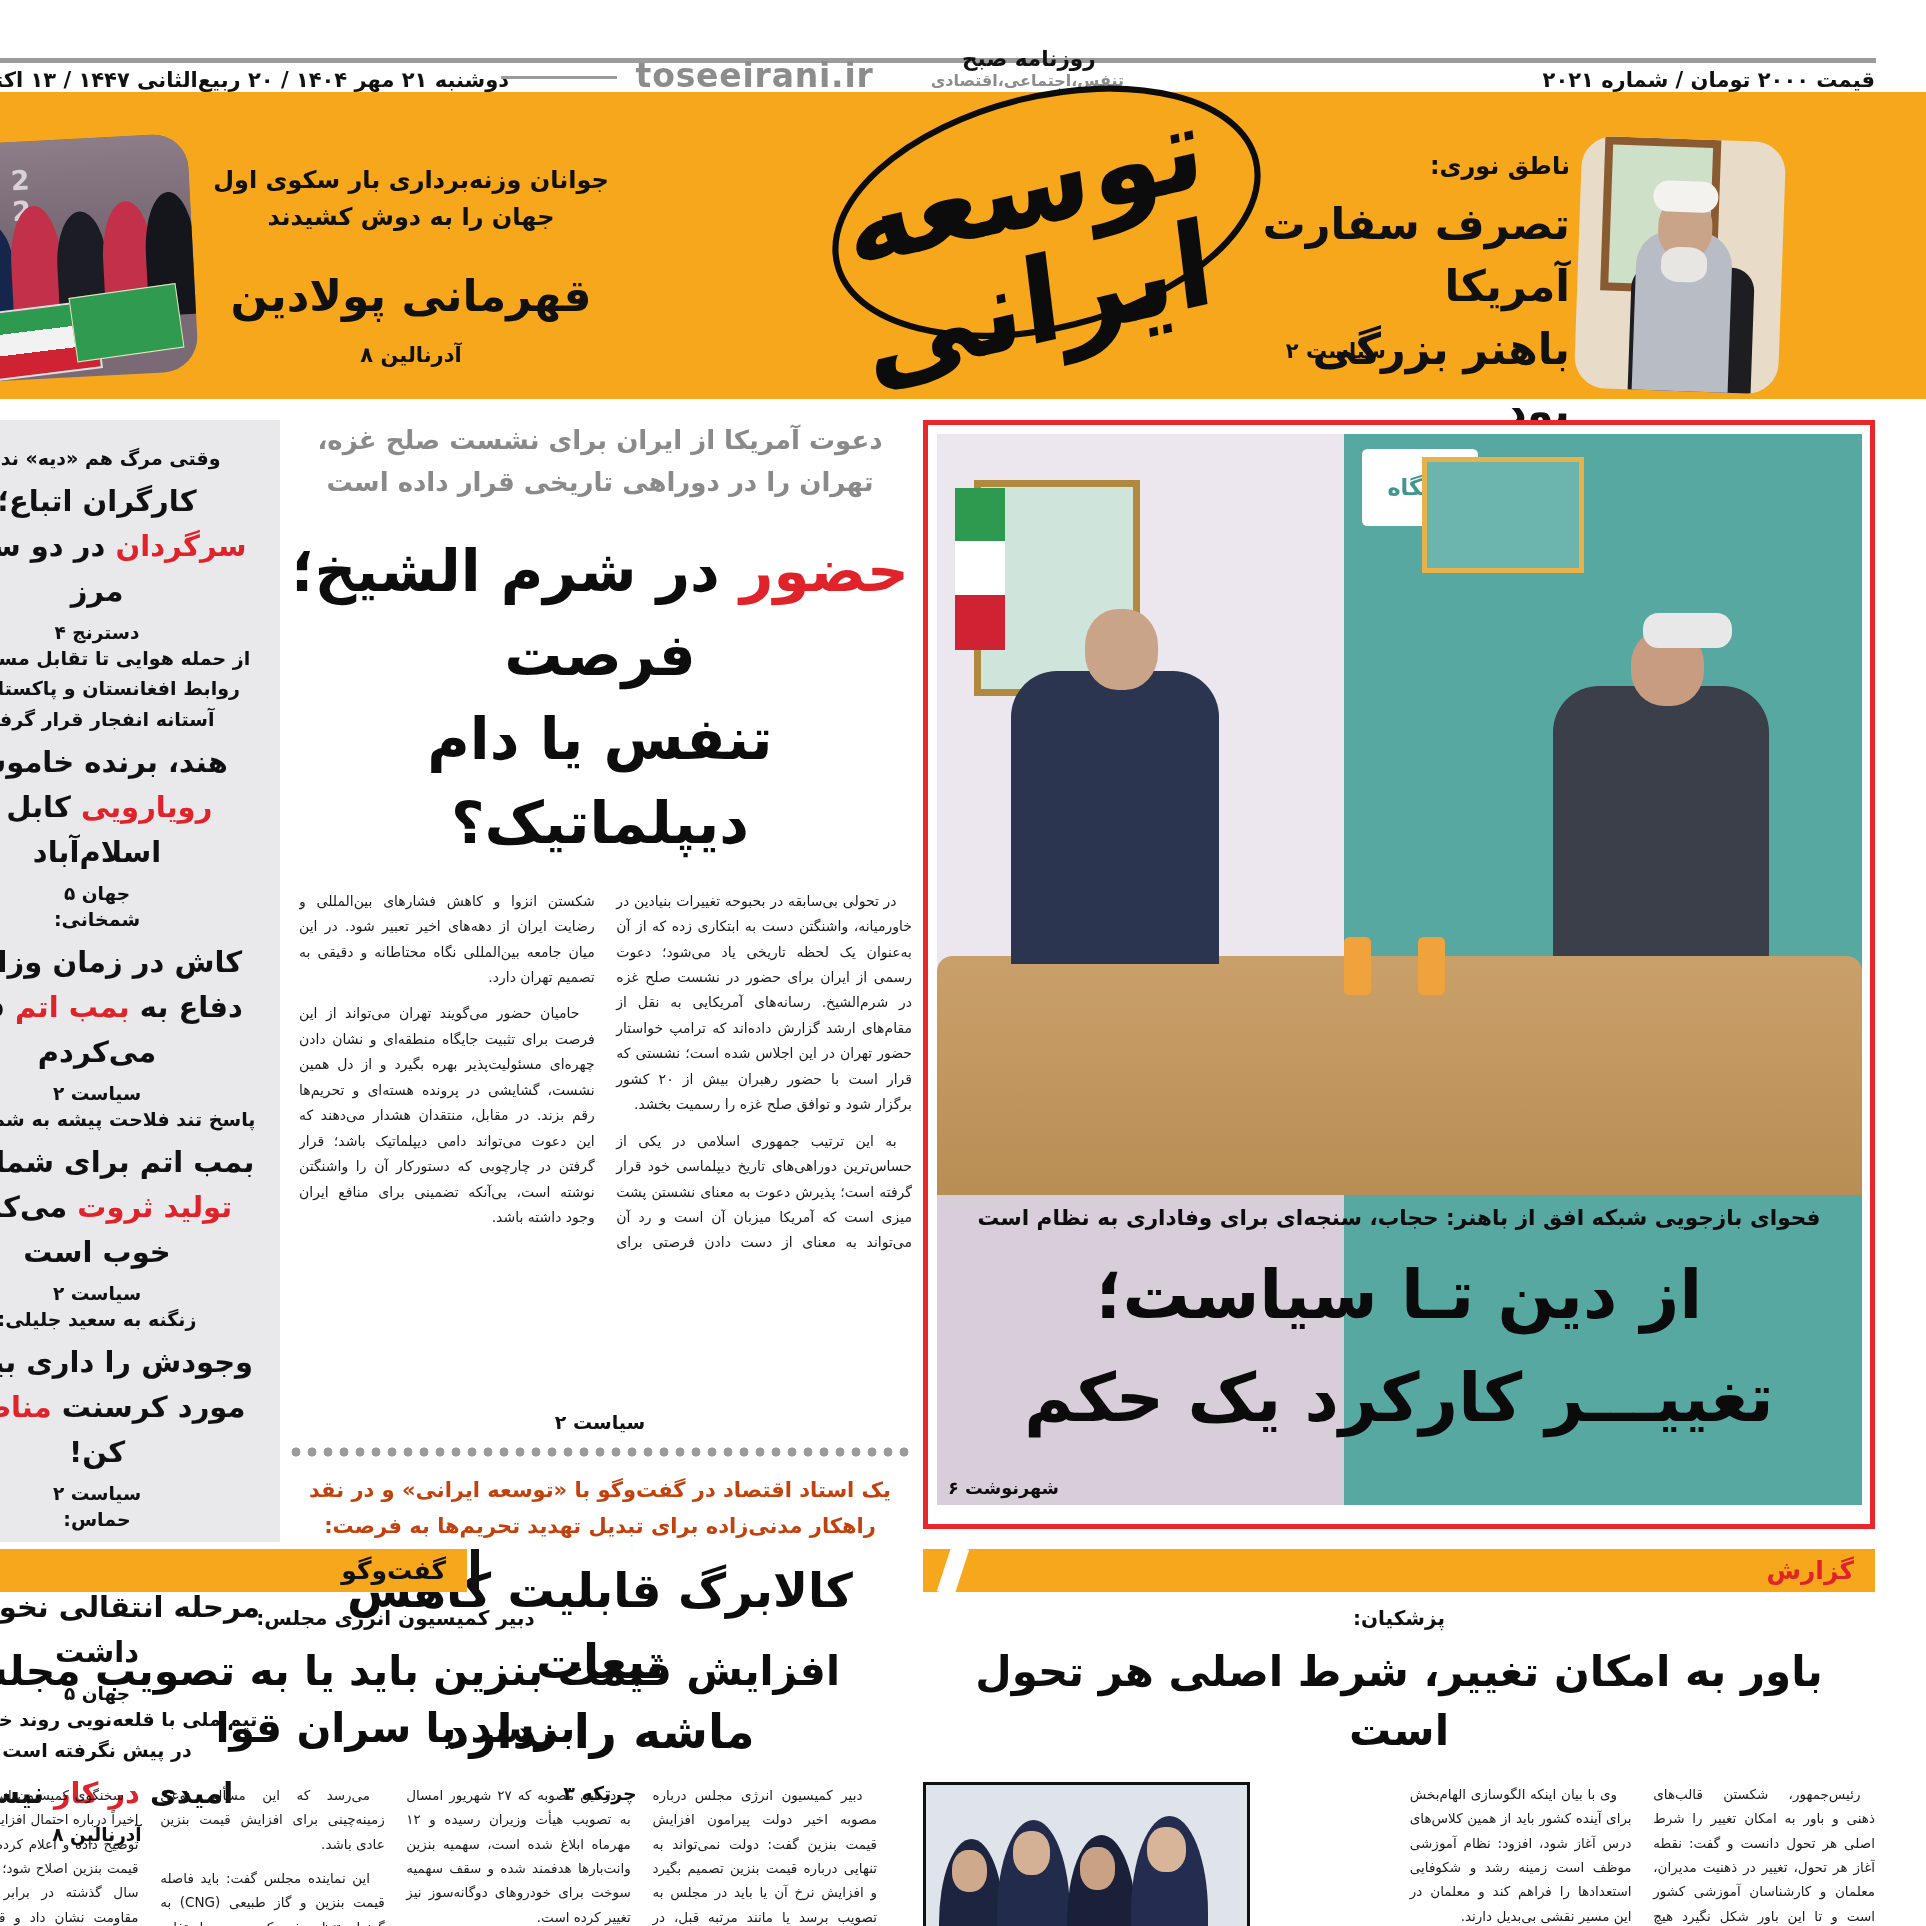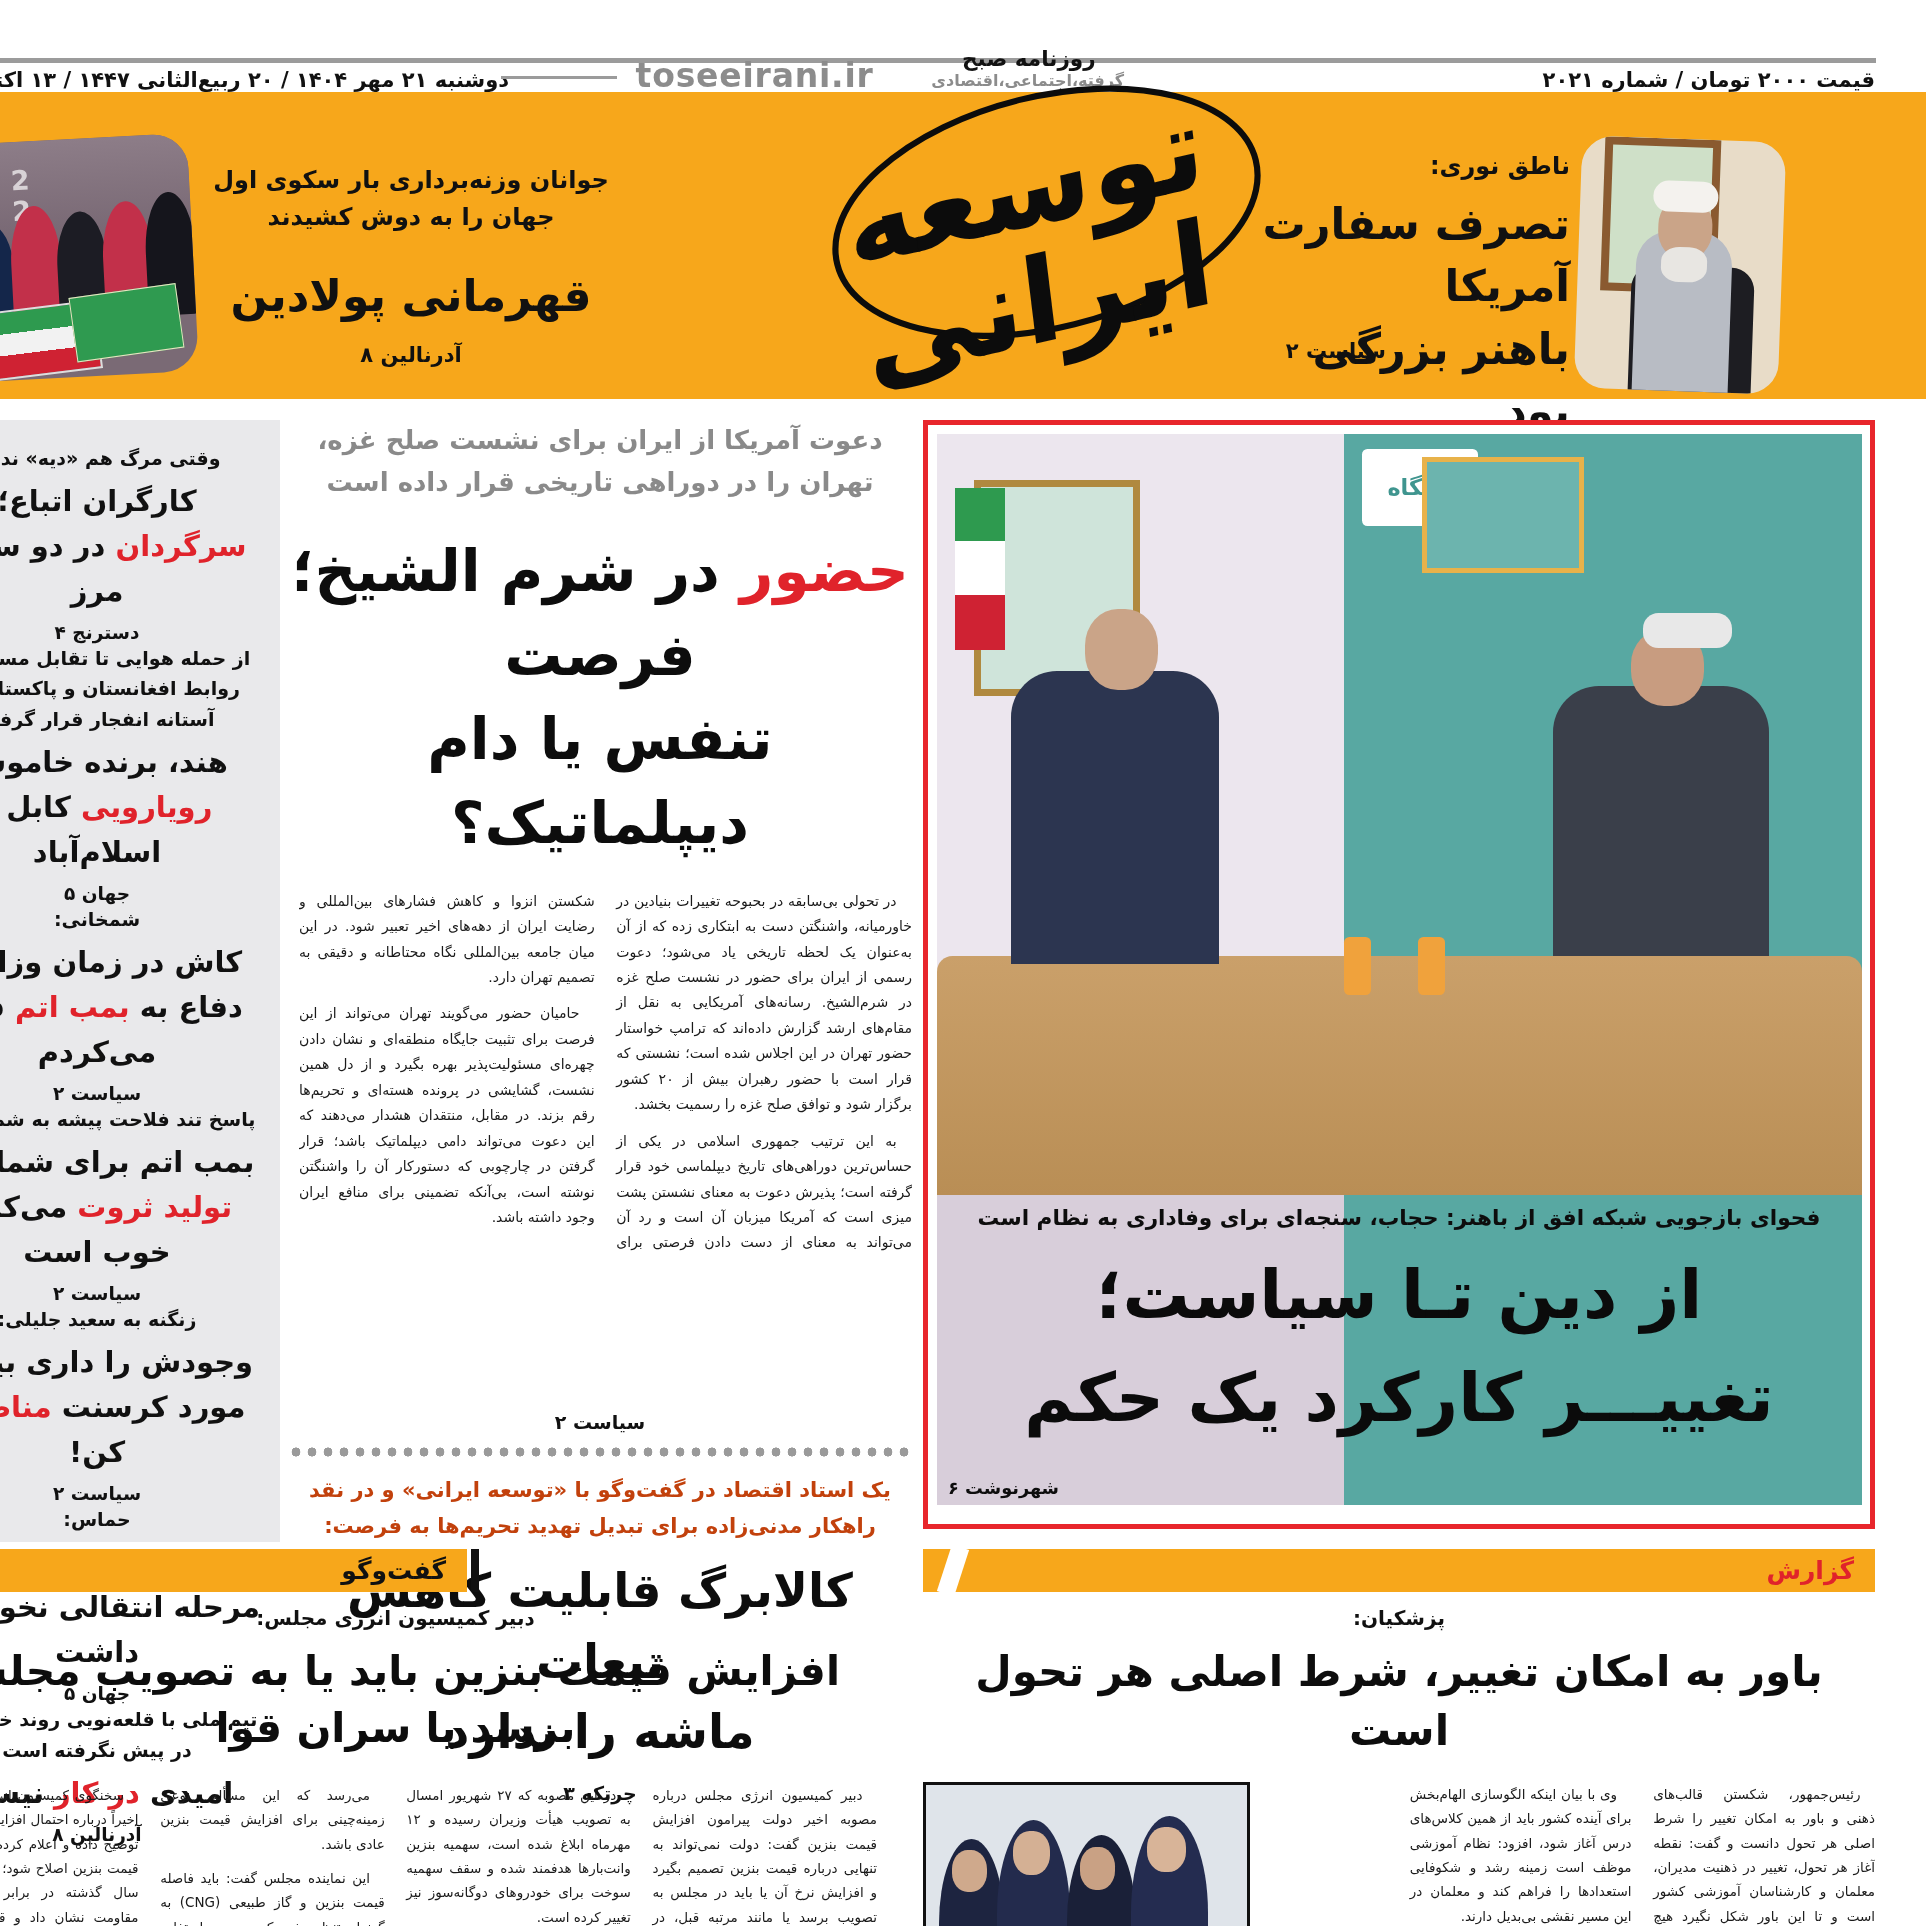--- a/index.html
+++ b/index.html
@@ -82,21 +82,21 @@
 
   <div class="top-rule"></div>
   <div class="abs hdr-txt" style="right:51px;top:68px;">قیمت ۲۰۰۰ تومان / شماره ۲۰۲۱</div>
   <div class="abs hdr-txt" style="left:51px;top:68px;direction:rtl;">دوشنبه ۲۱ مهر ۱۴۰۴ / ۲۰ ربیع‌الثانی ۱۴۴۷ / ۱۳ اکتبر ۲۰۲۵</div>
   <div class="abs" style="left:760px;top:58px;width:293px;height:35px;">
     <div class="site-line" style="left:-123px;"></div>
     <div class="abs site" style="left:11.6px;top:-2.3px;direction:ltr;">toseeirani.ir</div>
   </div>
   <div class="abs" style="left:1098px;top:46px;width:162px;text-align:left;">
     <div class="ptype1">روزنامه صبح</div>
-    <div class="ptype2">گرفته،اجتماعی،اقتصادی</div>
+    <div class="ptype2">تنفس،اجتماعی،اقتصادی</div>
   </div>
 
   <div class="banner"></div>
 
   <div class="masthead">
     <svg width="601" height="385" viewBox="0 0 1560 1000">
       <ellipse cx="780" cy="520" rx="560" ry="300" fill="none" stroke="#0c0c0c" stroke-width="16" transform="rotate(-14 780 520)"></ellipse>
     </svg>
     <div class="callig">توسعه ایرانی</div>
   </div>

